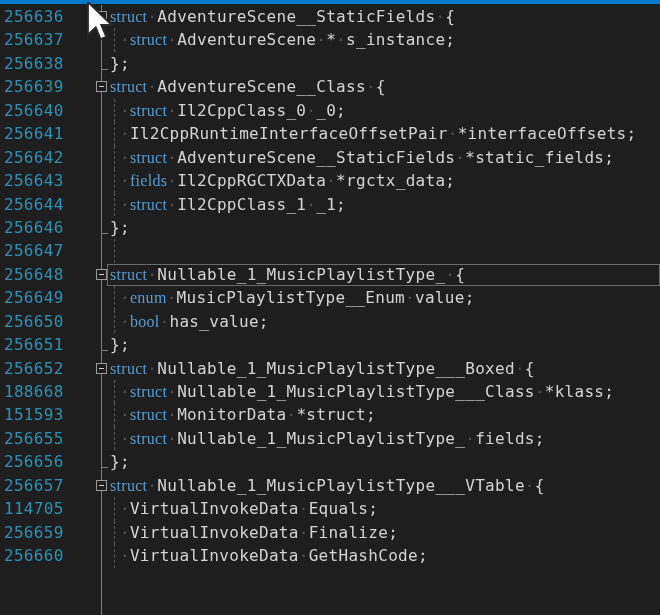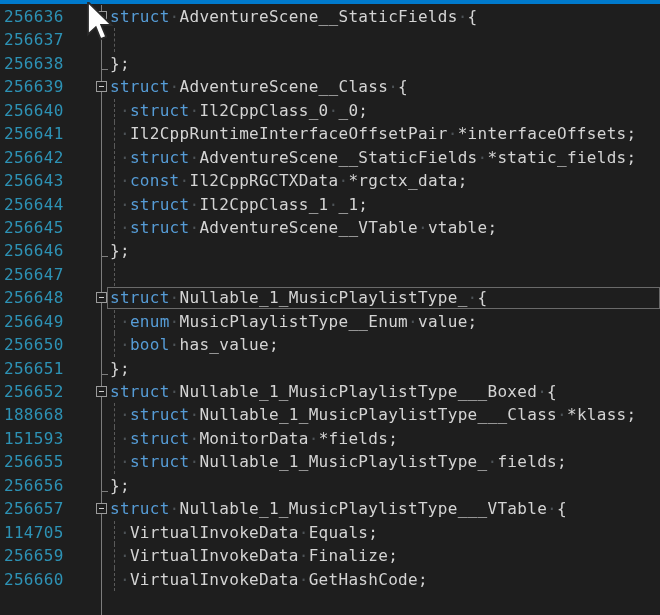--- a/index.html
+++ b/index.html
@@ -17,40 +17,41 @@
   .lnum { position:absolute; left:4px; top:0; line-height:23.45px; color:var(--lnum,#2d92b5); }
   .guide { position:absolute; left:114px; top:0; height:100%; width:0; border-left:1px dashed var(--guide,#5a5a5a); }
   .fold-box {
     position:absolute; left:96px; top:6px; width:11px; height:11px;
     background:var(--bg,#1e1e1e); border:1px solid var(--foldbox,#9b9b9b); z-index:2;
   }
   .fold-box::after { content:""; position:absolute; left:2px; top:4px; width:5px; height:1px; background:#cfcfcf; }
   .fold-tick { position:absolute; left:101px; top:17px; width:7px; height:1px; background:var(--fold,#7d7d7d); }
   .cur-box { position:absolute; left:107px; top:1px; width:553px; height:22px; border:1px solid var(--curline,#6a6a6a); z-index:3; }
   .code { position:absolute; left:110px; top:0; line-height:23.45px; white-space:pre; z-index:2; }
-  .tok-k { color:var(--kw,#569cd6); }
+  .tok-k { color:var(--kw,#569cd6);font-family:Liberation Serif, serif; }
   .tok-p { color:var(--plain,#d4d4d4); }
   .tok-w { color:var(--wsdot,#4d5357); }
   .cursor-svg { position:absolute; left:86px; top:2px; z-index:10; }
 </style>
 </head>
 <body>
 
 <div class="screen" style="--bg: #1e1e1e; --accent: #007acc; --lnum: #2d92b5; --kw: #569cd6; --plain: #d4d4d4; --wsdot: #4d5357; --guide: #5a5a5a; --fold: #7d7d7d; --foldbox: #9b9b9b; --curline: #6a6a6a;">
   <div class="accent-bar"></div>
   <div class="fold-scope-line"></div>
   <div class="rows">
       <div class="row">
         <span class="lnum">256636</span>
         <div class="fold-box"></div>
         <span class="code"><span class="tok-k">struct</span><span class="tok-w">·</span><span class="tok-p">AdventureScene__StaticFields</span><span class="tok-w">·</span><span class="tok-p">{</span></span>
       </div>
       <div class="row">
         <div class="guide"></div>
         <span class="lnum">256637</span>
+        <span class="code"><span class="tok-w"> ·</span><span class="tok-k">struct</span><span class="tok-w">·</span><span class="tok-p">AdventureScene</span><span class="tok-w">·</span><span class="tok-p">*</span><span class="tok-w">·</span><span class="tok-p">s_instance;</span></span>
       </div>
       <div class="row">
         <span class="lnum">256638</span>
         <div class="fold-tick"></div>
         <span class="code"><span class="tok-p">};</span></span>
       </div>
       <div class="row">
         <span class="lnum">256639</span>
         <div class="fold-box"></div>
         <span class="code"><span class="tok-k">struct</span><span class="tok-w">·</span><span class="tok-p">AdventureScene__Class</span><span class="tok-w">·</span><span class="tok-p">{</span></span>
@@ -66,31 +67,26 @@
         <span class="code"><span class="tok-w"> ·</span><span class="tok-p">Il2CppRuntimeInterfaceOffsetPair</span><span class="tok-w">·</span><span class="tok-p">*interfaceOffsets;</span></span>
       </div>
       <div class="row">
         <div class="guide"></div>
         <span class="lnum">256642</span>
         <span class="code"><span class="tok-w"> ·</span><span class="tok-k">struct</span><span class="tok-w">·</span><span class="tok-p">AdventureScene__StaticFields</span><span class="tok-w">·</span><span class="tok-p">*static_fields;</span></span>
       </div>
       <div class="row">
         <div class="guide"></div>
         <span class="lnum">256643</span>
-        <span class="code"><span class="tok-w"> ·</span><span class="tok-k">const</span><span class="tok-w">·</span><span class="tok-p">Il2CppRGCTXData</span><span class="tok-w">·</span><span class="tok-p">*rgctx_data;</span></span>
+        <span class="code"><span class="tok-w"> ·</span><span class="tok-k">fields</span><span class="tok-w">·</span><span class="tok-p">Il2CppRGCTXData</span><span class="tok-w">·</span><span class="tok-p">*rgctx_data;</span></span>
       </div>
       <div class="row">
         <div class="guide"></div>
         <span class="lnum">256644</span>
         <span class="code"><span class="tok-w"> ·</span><span class="tok-k">struct</span><span class="tok-w">·</span><span class="tok-p">Il2CppClass_1</span><span class="tok-w">·</span><span class="tok-p">_1;</span></span>
-      </div>
-      <div class="row">
-        <div class="guide"></div>
-        <span class="lnum">256645</span>
-        <span class="code"><span class="tok-w"> ·</span><span class="tok-k">struct</span><span class="tok-w">·</span><span class="tok-p">AdventureScene__VTable</span><span class="tok-w">·</span><span class="tok-p">vtable;</span></span>
       </div>
       <div class="row">
         <span class="lnum">256646</span>
         <div class="fold-tick"></div>
         <span class="code"><span class="tok-p">};</span></span>
       </div>
       <div class="row">
         <div class="guide"></div>
         <span class="lnum">256647</span>
       </div>
@@ -121,21 +117,21 @@
         <span class="code"><span class="tok-k">struct</span><span class="tok-w">·</span><span class="tok-p">Nullable_1_MusicPlaylistType___Boxed</span><span class="tok-w">·</span><span class="tok-p">{</span></span>
       </div>
       <div class="row">
         <div class="guide"></div>
         <span class="lnum">188668</span>
         <span class="code"><span class="tok-w"> ·</span><span class="tok-k">struct</span><span class="tok-w">·</span><span class="tok-p">Nullable_1_MusicPlaylistType___Class</span><span class="tok-w">·</span><span class="tok-p">*klass;</span></span>
       </div>
       <div class="row">
         <div class="guide"></div>
         <span class="lnum">151593</span>
-        <span class="code"><span class="tok-w"> ·</span><span class="tok-k">struct</span><span class="tok-w">·</span><span class="tok-p">MonitorData</span><span class="tok-w">·</span><span class="tok-p">*fields;</span></span>
+        <span class="code"><span class="tok-w"> ·</span><span class="tok-k">struct</span><span class="tok-w">·</span><span class="tok-p">MonitorData</span><span class="tok-w">·</span><span class="tok-p">*struct;</span></span>
       </div>
       <div class="row">
         <div class="guide"></div>
         <span class="lnum">256655</span>
         <span class="code"><span class="tok-w"> ·</span><span class="tok-k">struct</span><span class="tok-w">·</span><span class="tok-p">Nullable_1_MusicPlaylistType_</span><span class="tok-w">·</span><span class="tok-p">fields;</span></span>
       </div>
       <div class="row">
         <span class="lnum">256656</span>
         <div class="fold-tick"></div>
         <span class="code"><span class="tok-p">};</span></span>

